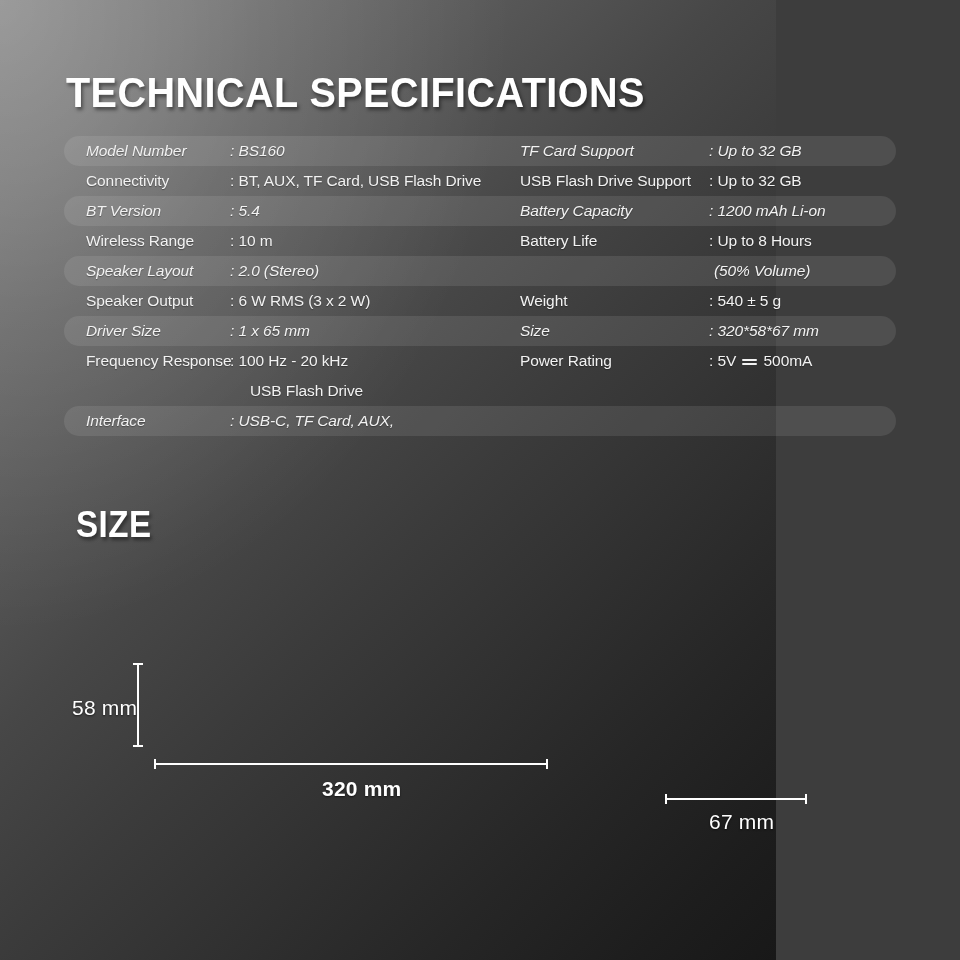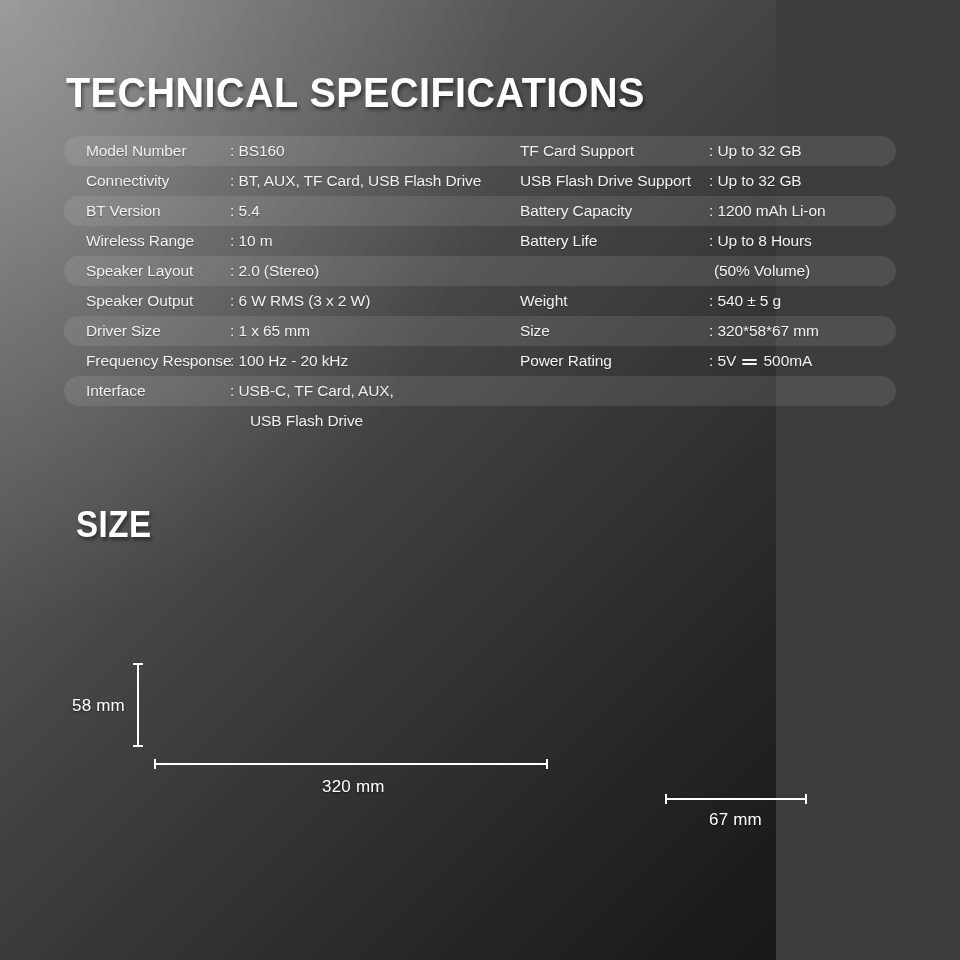--- a/index.html
+++ b/index.html
@@ -57,20 +57,21 @@
   }
   .spec-row {
     position: relative;
     height: 30px;
     border-radius: 15px;
     display: flex;
     align-items: center;
   }
   .spec-row.band {
     background: rgba(255,255,255,0.095);
+    font-style: italic;
   }
   .cell {
     position: absolute;
     white-space: nowrap;
     color: #f2f2f2;
     font-size: 15.5px;
     letter-spacing: -0.1px;
     text-shadow: 0 1px 1px rgba(0,0,0,0.35);
   }
   .c-label   { left: 22px; }
@@ -104,21 +105,21 @@
     position: absolute;
     left: 0;
     top: 560px;
     width: 960px;
     height: 320px;
   }
 
   .dim-text {
     position: absolute;
     color: #ffffff;
-    font-size: 17px;
+    font-size: 21px;
     letter-spacing: 0.2px;
     white-space: nowrap;
     text-shadow: 0 1px 2px rgba(0,0,0,0.6);
   }
 
   
   #dim-58-line {
     position: absolute;
     left: 137px;
     top: 103px;
@@ -150,21 +151,21 @@
   #dim-320-line::before, #dim-320-line::after {
     content: "";
     position: absolute;
     top: -4px;
     width: 2px;
     height: 10px;
     background: #ffffff;
   }
   #dim-320-line::before { left: 0; }
   #dim-320-line::after  { right: 0; }
-  #dim-320-text { left: 322px; top: 217px; }
+  #dim-320-text { left: 322px; top: 217px; font-weight: bold; }
 
   
   #dim-67-line {
     position: absolute;
     left: 665px;
     top: 238px;
     width: 142px;
     height: 2px;
     background: #ffffff;
   }
@@ -228,26 +229,26 @@
         <div class="cell c-value">: 1 x 65 mm</div>
         <div class="cell c-label2">Size</div>
         <div class="cell c-value2">: 320*58*67 mm</div>
       </div>
       <div class="spec-row">
         <div class="cell c-label">Frequency Response</div>
         <div class="cell c-value">: 100 Hz - 20 kHz</div>
         <div class="cell c-label2">Power Rating</div>
         <div class="cell c-value2"><span>: 5V </span><span class="dc-sym"></span><span> 500mA</span></div>
       </div>
+      <div class="spec-row">
+        <div class="cell c-cont">USB Flash Drive</div>
+      </div>
       <div class="spec-row band">
         <div class="cell c-label">Interface</div>
         <div class="cell c-value">: USB-C, TF Card, AUX,</div>
-      </div>
-      <div class="spec-row">
-        <div class="cell c-cont">USB Flash Drive</div>
       </div>
     </div>
 
   <div class="section-title" id="title-size">SIZE</div>
 
   <div id="size-area">
 
     <div id="dim-58-line"></div>
     <div class="dim-text" id="dim-58-text">58 mm</div>
 

